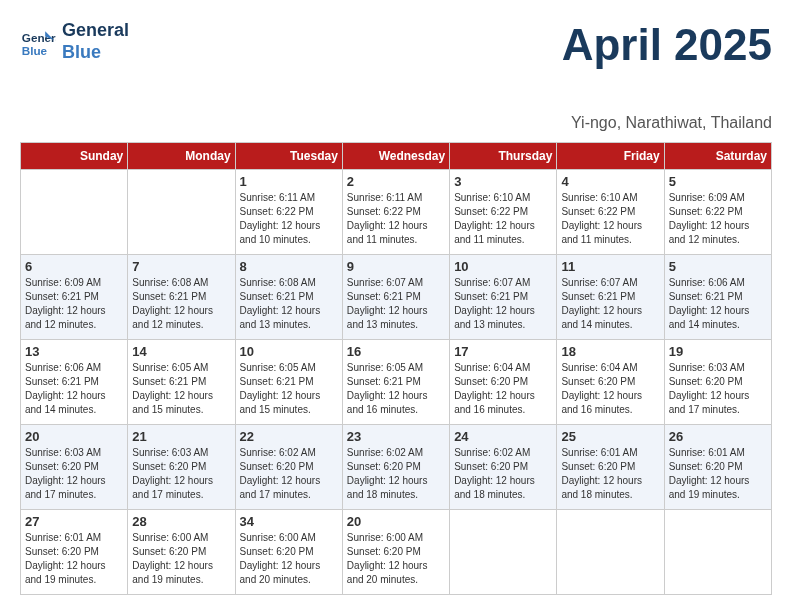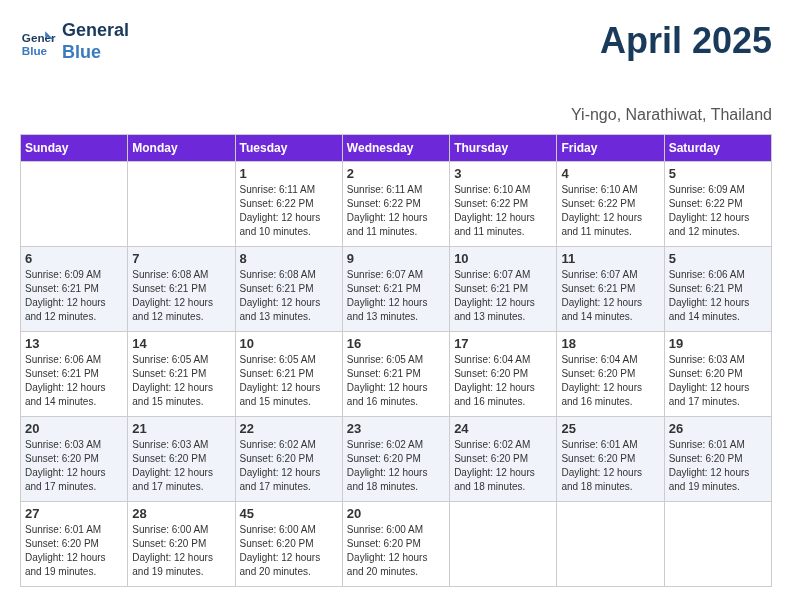--- a/index.html
+++ b/index.html
@@ -28,39 +28,39 @@
       line-height: 1.2;
     }
     .logo-icon {
       width: 36px;
       height: 36px;
     }
     .title-block {
       text-align: right;
     }
     .month-title {
-      font-size: 36px;
+      font-size: 44px;
       font-weight: bold;
       color: #1a3a5c;
     }
     .location-title {
       font-size: 16px;
       color: #555;
       margin-top: 44px;
     }
     .calendar {
       width: 100%;
       border-collapse: collapse;
       font-size: 11px;
     }
     .calendar thead th {
-      background-color: #6d28d9;
+      background-color: #b91c1c;
       color: #fff;
       padding: 6px 4px;
-      text-align: left;
+      text-align: right;
       font-size: 12px;
       font-weight: bold;
       border: 1px solid #ccc;
     }
     .calendar tbody td {
       border: 1px solid #ccc;
       vertical-align: top;
       padding: 4px;
       height: 85px;
       width: calc(100% / 7);
@@ -325,21 +325,21 @@
 and 19 minutes.</div>
         </td>
         <td>
           <span class="day-num">28</span>
           <div class="day-info" style="white-space: pre-line;">Sunrise: 6:00 AM
 Sunset: 6:20 PM
 Daylight: 12 hours
 and 19 minutes.</div>
         </td>
         <td>
-          <span class="day-num">45</span>
+          <span class="day-num">34</span>
           <div class="day-info" style="white-space: pre-line;">Sunrise: 6:00 AM
 Sunset: 6:20 PM
 Daylight: 12 hours
 and 20 minutes.</div>
         </td>
         <td>
           <span class="day-num">20</span>
           <div class="day-info" style="white-space: pre-line;">Sunrise: 6:00 AM
 Sunset: 6:20 PM
 Daylight: 12 hours

